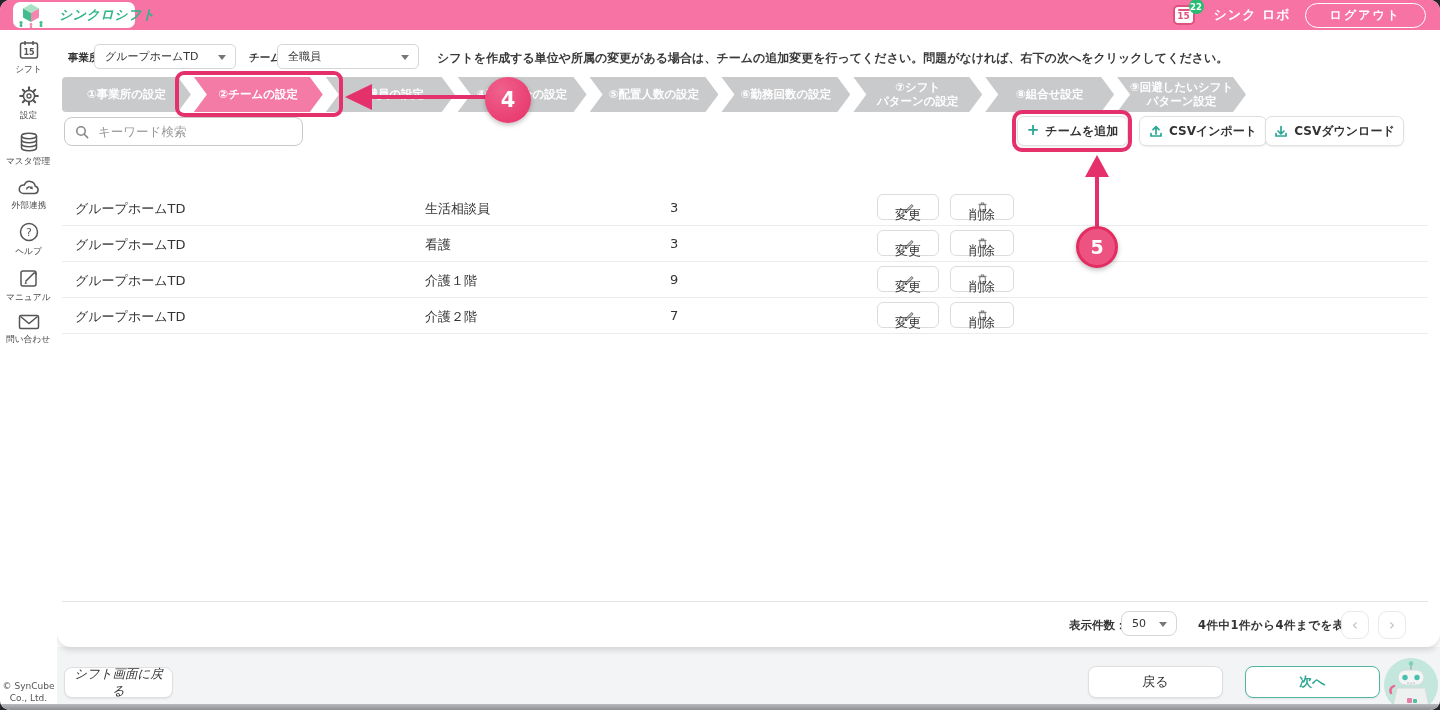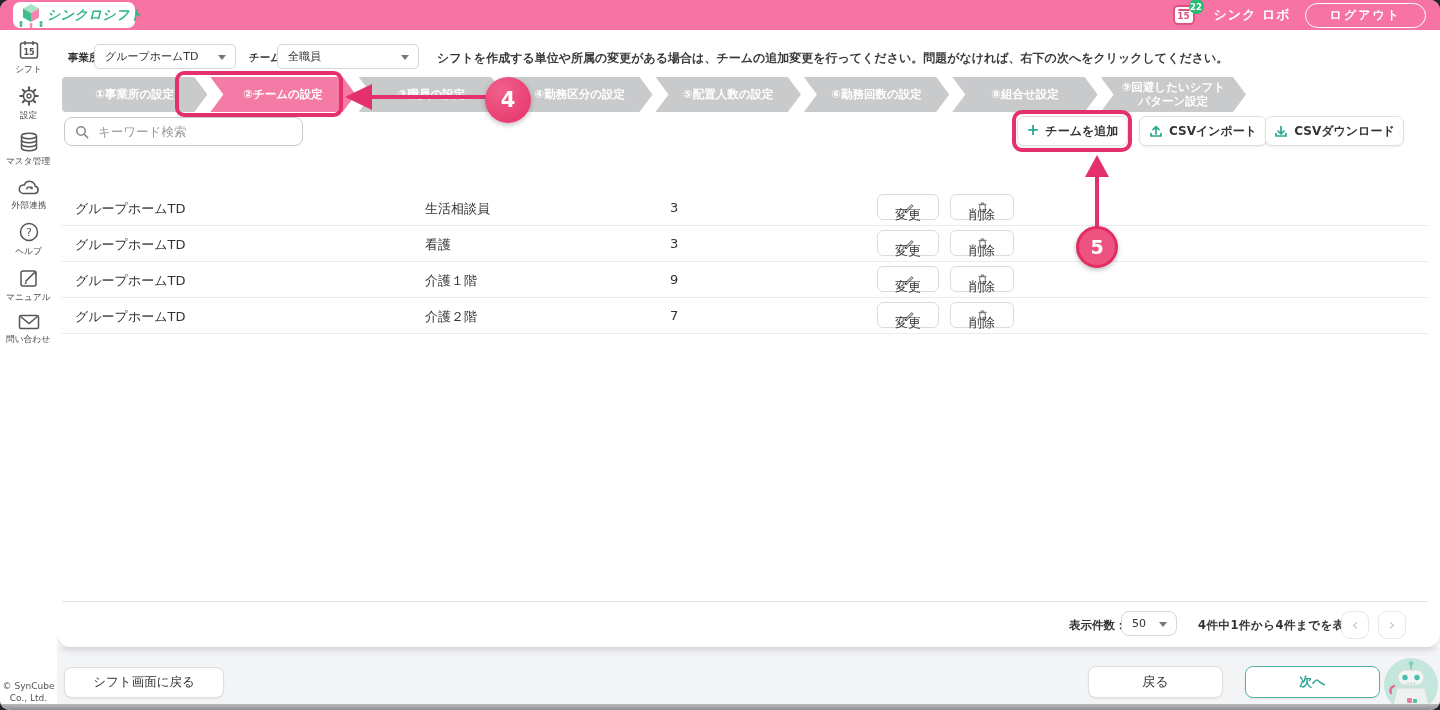--- a/index.html
+++ b/index.html
@@ -1,21 +1,21 @@
 <!DOCTYPE html>
 <html lang="ja"><head>
 <meta charset="utf-8">
 <style>
   html,body{margin:0;padding:0;background:#26262a;font-family:"DejaVu Sans","Liberation Sans",sans-serif;}
   .screen{position:relative;width:1440px;height:710px;background:#fff;overflow:hidden;border-radius:10px;margin:0 auto;}
   .screen::after{content:"";position:absolute;left:0;right:0;bottom:0;height:6px;background:linear-gradient(#b9babe,#8e8f93);z-index:40;}
 
   
   .topbar{position:absolute;left:0;top:0;width:1440px;height:30px;background:#f673a3;z-index:6;}
-  .logo-chip{position:absolute;left:13px;top:2px;width:122px;height:26px;background:#fff;border-radius:7px;display:flex;align-items:center;padding-left:34px;box-sizing:border-box;}
+  .logo-chip{position:absolute;left:13px;top:2px;width:122px;height:26px;background:#fff;border-radius:7px;display:flex;align-items:center;padding-left:46px;box-sizing:border-box;}
   .logo-cube{position:absolute;left:4px;top:-1px;}
   .logo-text{color:#2eb584;font-weight:800;font-style:italic;font-size:13px;letter-spacing:.5px;white-space:nowrap;}
   .topbar-right{position:absolute;right:14px;top:0;height:30px;display:flex;align-items:center;gap:14px;}
   .cal-wrap{position:relative;width:27px;height:24px;}
   .cal-ic{position:absolute;left:0;top:2px;width:22px;height:20px;background:#fff;border:2px solid #e0517f;border-radius:5px;box-sizing:border-box;display:flex;align-items:flex-end;justify-content:center;}
   .cal-ic::before{content:"";position:absolute;left:3px;right:3px;top:2px;height:2px;background:#e0517f;border-radius:1px;}
   .cal-num{font-size:9px;font-weight:700;color:#e0517f;line-height:1;margin-bottom:2px;}
   .cal-badge{position:absolute;right:-4px;top:-4px;width:15px;height:15px;border-radius:50%;background:#27bd72;color:#fff;font-size:8.5px;font-weight:700;display:flex;align-items:center;justify-content:center;}
   .user-name{color:#fff;font-size:13px;font-weight:700;letter-spacing:1px;}
   .logout-btn{border:1.7px solid #fff;border-radius:14px;background:transparent;color:#fff;font-size:12px;font-weight:700;padding:3px 24px;letter-spacing:2px;cursor:pointer;font-family:inherit;}
@@ -64,21 +64,21 @@
   
   .pag-row{position:absolute;left:62px;top:601px;width:1366px;height:46px;border-top:1px solid #e4e4e4;}
   .pag-label{position:absolute;left:1007px;top:16px;font-size:11.5px;font-weight:600;color:#333;}
   .pag-sel{left:1059px;top:9px;width:56px;border-radius:8px;}
   .pag-range{position:absolute;left:1136px;top:16px;font-size:11.5px;font-weight:600;color:#333;letter-spacing:.5px;}
   .pag-nav{position:absolute;top:9px;width:28px;height:28px;border:1px solid #e8e8e8;border-radius:9px;background:#fff;display:flex;align-items:center;justify-content:center;font-size:16px;color:#c2c2c6;cursor:pointer;box-sizing:border-box;font-family:inherit;padding-bottom:2px;}
   .pag-prev{left:1279px;} .pag-next{left:1316px;}
 
   
   .foot-btn{position:absolute;background:#fff;border:1px solid #dfdfdf;border-radius:8px;box-shadow:0 1px 2px rgba(0,0,0,.07);font-size:12.5px;color:#333;display:flex;align-items:center;justify-content:center;cursor:pointer;box-sizing:border-box;font-family:inherit;}
-  .btn-backshift{left:64px;top:667px;width:160px;height:31px;}
+  .btn-backshift{left:64px;top:667px;width:109px;height:31px;font-style:italic;}
   .btn-back{left:1088px;top:666px;width:135px;height:32px;font-size:13px;}
   .btn-next{left:1245px;top:666px;width:135px;height:32px;font-size:13px;border:1.5px solid #52b5a4;color:#2ea693;font-weight:600;}
   .robot{position:absolute;left:1384px;top:658px;width:54px;height:54px;border-radius:50%;background:#c3e6dd;display:flex;align-items:center;justify-content:center;cursor:pointer;overflow:hidden;}
 
   
   .ann{position:absolute;z-index:10;}
   .ann-box{border:4px solid #e5316b;border-radius:9px;box-sizing:border-box;background:transparent;}
   .ann-box-step{left:175px;top:71px;width:168px;height:46px;}
   .ann-box-team{left:1012px;top:110px;width:120px;height:42px;border-radius:10px;}
   .arr4-head{left:345px;top:84px;width:0;height:0;border-top:13px solid transparent;border-bottom:13px solid transparent;border-right:27px solid #e5316b;}
@@ -229,20 +229,22 @@
     </div>
     <span class="instruction">シフトを作成する単位や所属の変更がある場合は、チームの追加変更を行ってください。問題がなければ、右下の次へをクリックしてください。</span>
 
     <div class="steps">
       <div class="step first">①事業所の設定</div>
       <div class="step active">②チームの設定</div>
       <div class="step">③職員の設定</div>
       <div class="step">④勤務区分の設定</div>
       <div class="step">⑤配置人数の設定</div>
       <div class="step">⑥勤務回数の設定</div>
+      <div class="step">⑦シフト
+パターンの設定</div>
       <div class="step">⑧組合せ設定</div>
       <div class="step">⑨回避したいシフト
 パターン設定</div>
     </div>
 
     <div class="search-box">
       <span>
         <svg width="14" height="14" viewBox="0 0 14 14">
             <circle cx="6" cy="6" r="4.2" fill="none" stroke="#888" stroke-width="1.6"></circle>
             <line x1="9.2" y1="9.2" x2="12.6" y2="12.6" stroke="#888" stroke-width="1.6" stroke-linecap="round"></line>

